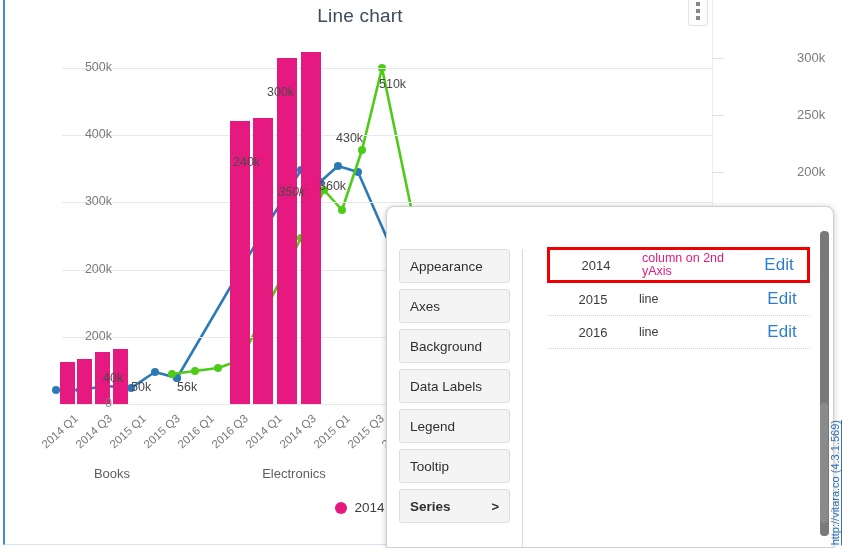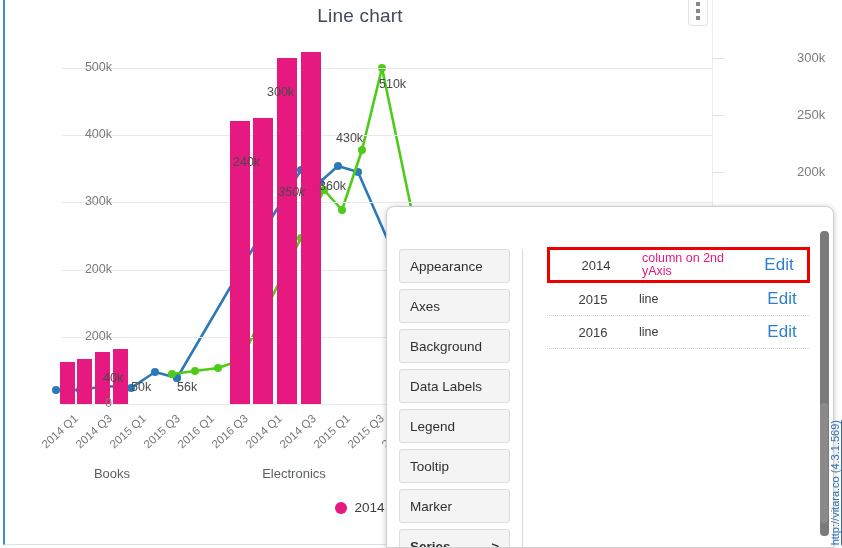--- a/index.html
+++ b/index.html
@@ -336,23 +336,20 @@
         </div>
         <div class="menu-item">
           <span>Data Labels</span>
         </div>
         <div class="menu-item">
           <span>Legend</span>
         </div>
         <div class="menu-item">
           <span>Tooltip</span>
         </div>
-        <div class="menu-item">
-          <span>Marker</span>
-        </div>
         <div class="menu-item selected">
           <span>Series</span>
           <span class="chev">&gt;</span>
         </div>
       </div>
     <div id="series-table">
         <div class="srow highlight" style="border-color: rgb(238, 0, 0);">
           <div class="c-name">2014</div>
           <div class="c-type">column on 2nd yAxis</div>
           <div class="c-edit">Edit</div>

